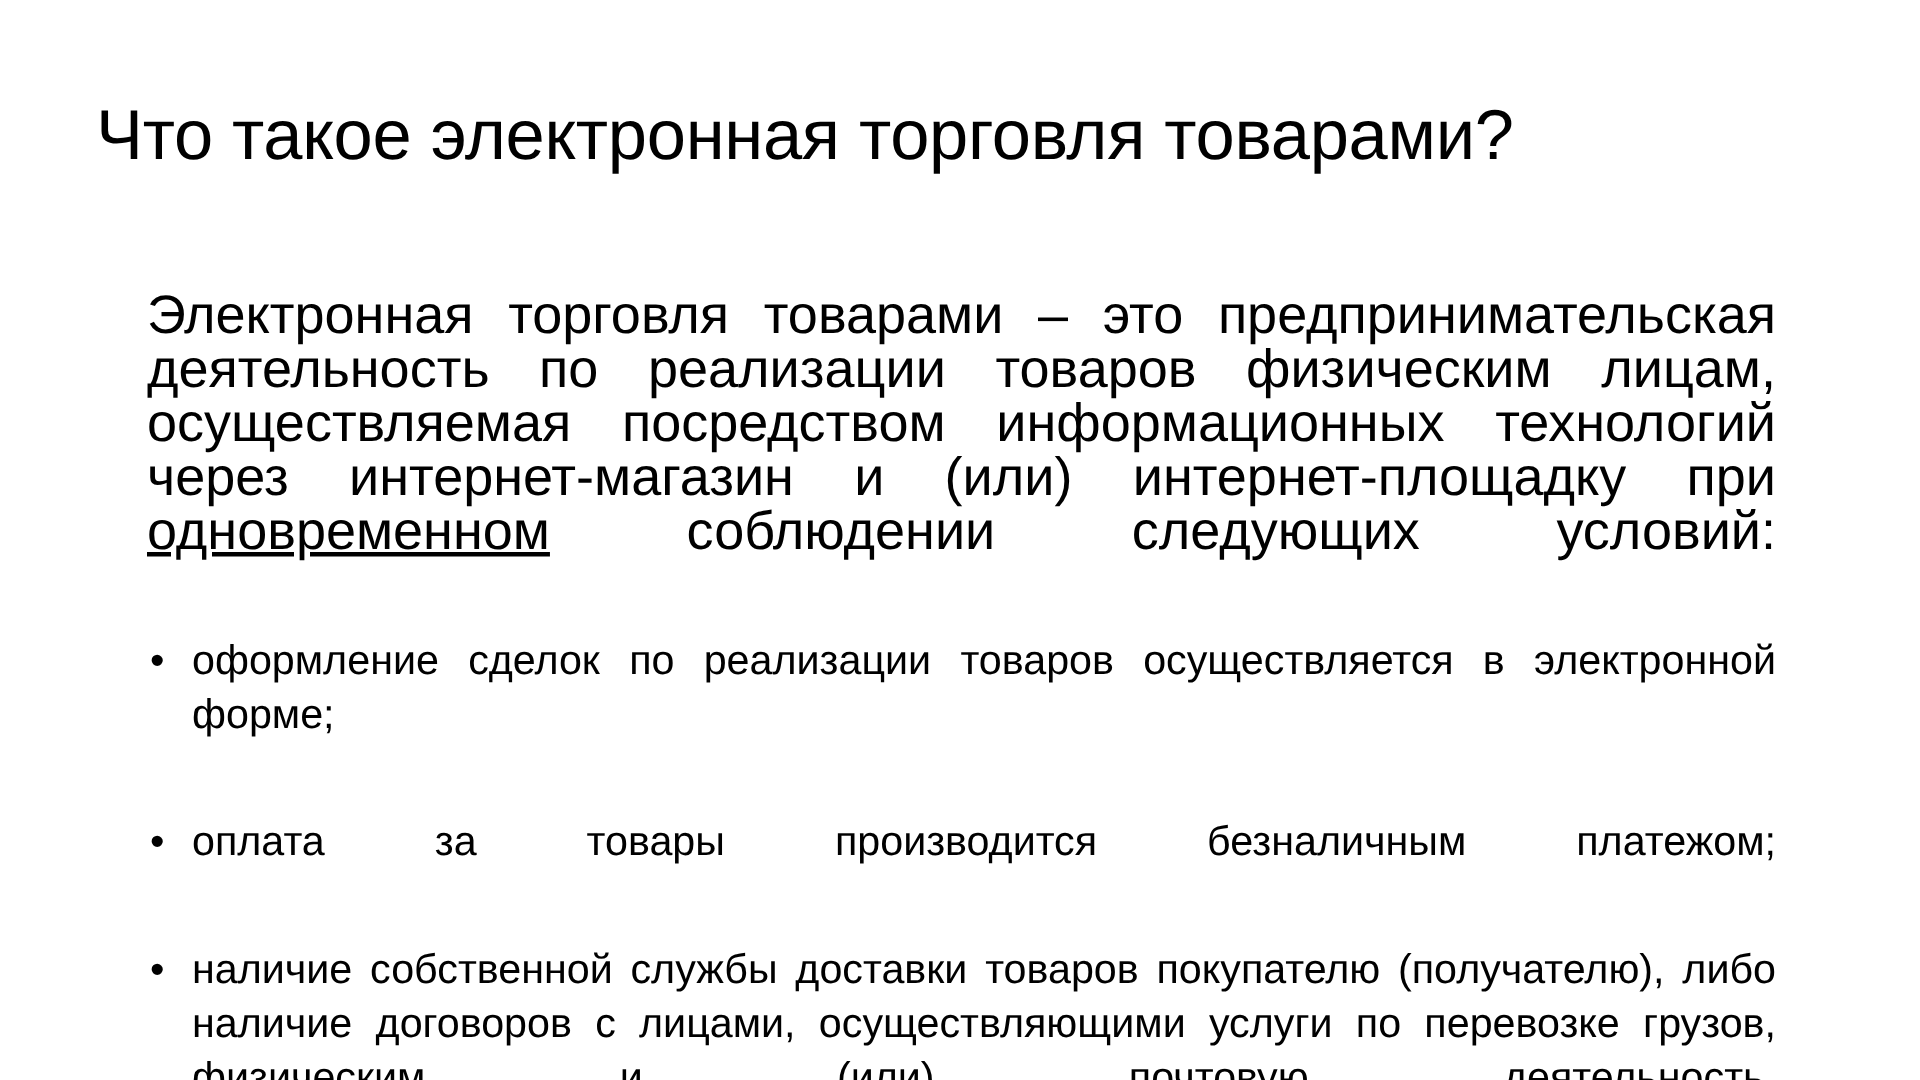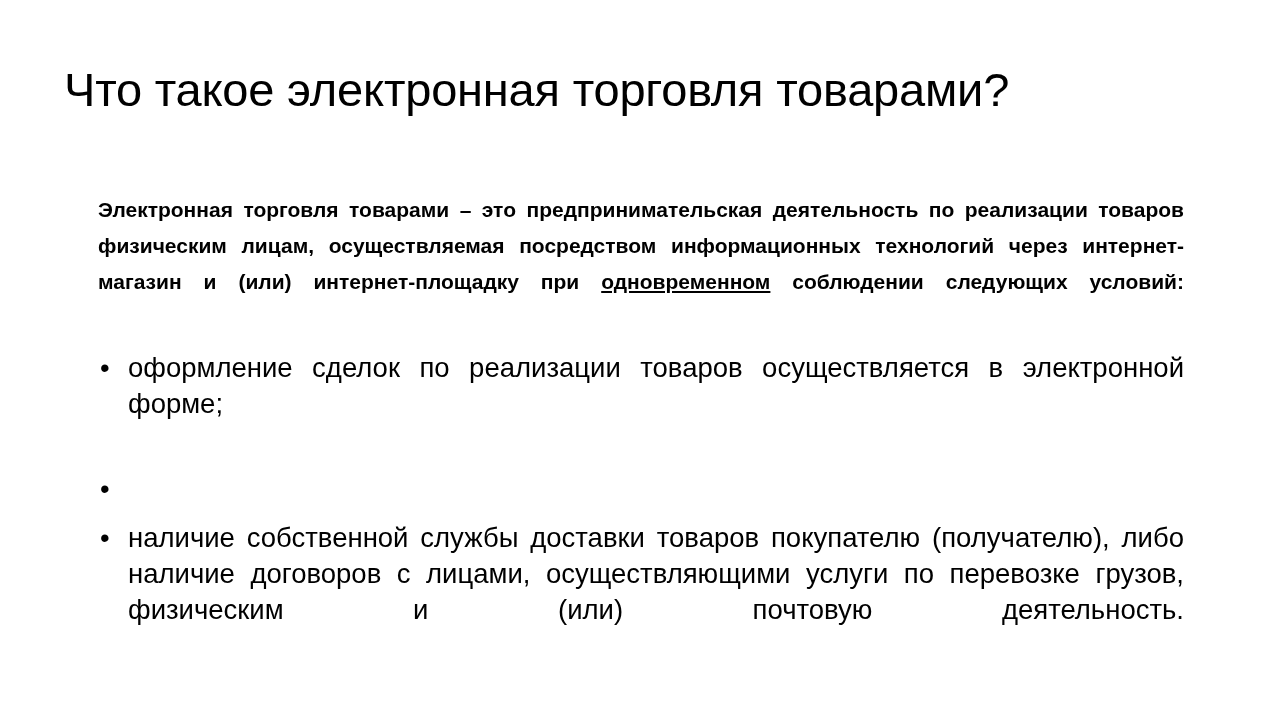--- a/index.html
+++ b/index.html
@@ -40,28 +40,27 @@
 
   
   .body-block {
     position: absolute;
     left: 98px;
     top: 192px;
     width: 1086px;
   }
 
   .intro-par {
-    font-size: 21px;
+    font-size: 36px;
     line-height: 36px;
     color: #000000;
     text-align: justify;
     text-justify: inter-word;
     margin: 0 0 14px 0;
     hyphens: manual;
-    font-weight: bold;
   }
   .intro-par .u {
     text-decoration: underline;
     text-underline-offset: 2px;
   }
   
   .intro-par::after {
     content: "";
     display: inline-block;
     width: 100%;
@@ -117,21 +116,21 @@
 
     <p class="intro-par"><span>Электронная торговля товарами – это предпринимательская деятельность по реализации товаров физическим лицам, осуществляемая посредством информационных технологий через интернет-магазин и (или) интернет-площадку при </span><span class="u">одновременном</span><span> соблюдении следующих условий:</span></p>
 
     <ul class="bullet-list">
 
       <li class="bullet-item">
         <span class="bullet-marker">•</span><span class="bullet-text">оформление сделок по реализации товаров осуществляется в электронной форме;</span>
       </li>
 
       <li class="bullet-item">
-        <span class="bullet-marker">•</span>
+        <span class="bullet-marker">•</span><span class="bullet-text">оплата за товары производится безналичным платежом;</span>
       </li>
 
       <li class="bullet-item">
         <span class="bullet-marker">•</span><span class="bullet-text">наличие собственной службы доставки товаров покупателю (получателю), либо наличие договоров с лицами, осуществляющими услуги по перевозке грузов, физическим и (или) почтовую деятельность.</span>
       </li>
 
     </ul>
 
   </div>
 

